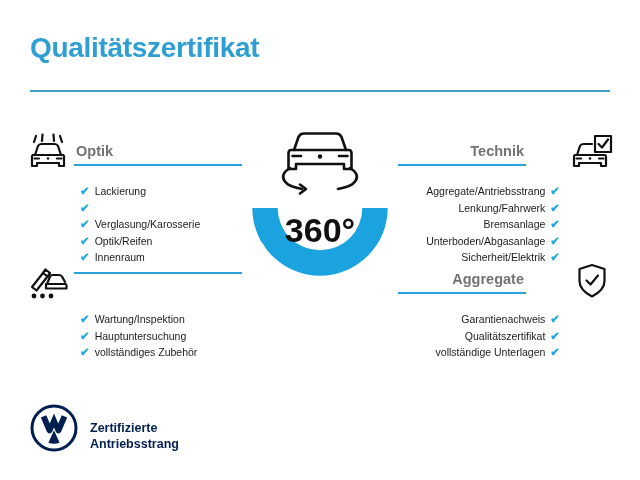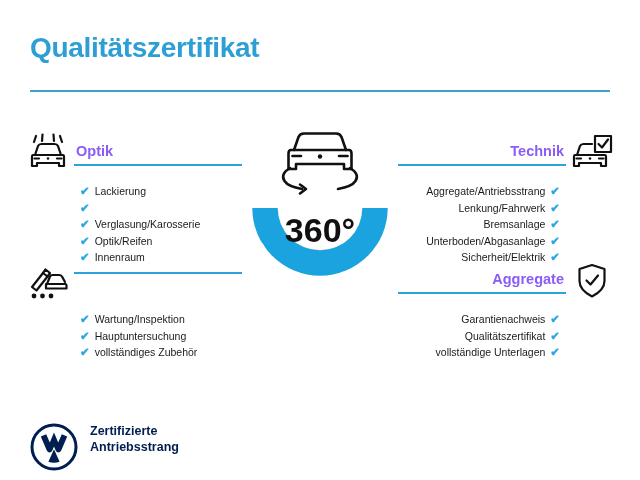--- a/index.html
+++ b/index.html
@@ -49,38 +49,38 @@
   .sec-optik   { left: 22px;  top: 130px; width: 220px; }
   .sec-wartung { left: 22px;  top: 258px; width: 220px; }
   .sec-technik { left: 398px; top: 130px; width: 220px; }
   .sec-garantie{ left: 398px; top: 258px; width: 220px; }
 
   .sec-head {
     display: flex;
     align-items: flex-start;
     height: 46px;
   }
-  .sec-head.right { flex-direction: row-reverse; }
+  .sec-head.right { flex-direction: row-reverse; gap: 40px; }
 
   .sec-icon {
     width: 52px;
     height: 46px;
     flex: 0 0 52px;
     display: flex;
     align-items: center;
     justify-content: center;
   }
   .sec-title-wrap {
     flex: 1 1 auto;
     padding-top: 14px;
   }
   .sec-title {
     font-size: 14.5px;
     font-weight: bold;
-    color: #8b5cf6;
+    color: #737373;
     line-height: 1.1;
     padding: 0 2px 4px 2px;
   }
   .right .sec-title { text-align: right; }
   .sec-underline {
     height: 2px;
     background: #2aa3dc;
     width: 100%;
   }
 
@@ -119,23 +119,23 @@
     left: 224px;
     top: 112px;
     width: 192px;
     height: 208px;
   }
 
   
   .footer {
     position: absolute;
     left: 30px;
-    top: 423px;
+    top: 404px;
     display: flex;
-    align-items: flex-start;
+    align-items: flex-end;
   }
   .vw-mark { width: 48px; height: 48px; flex: 0 0 48px; }
   .vw-text {
     margin-left: 12px;
     font-size: 12.5px;
     font-weight: bold;
     line-height: 16px;
     color: #001e50;
     white-space: nowrap;
   }

